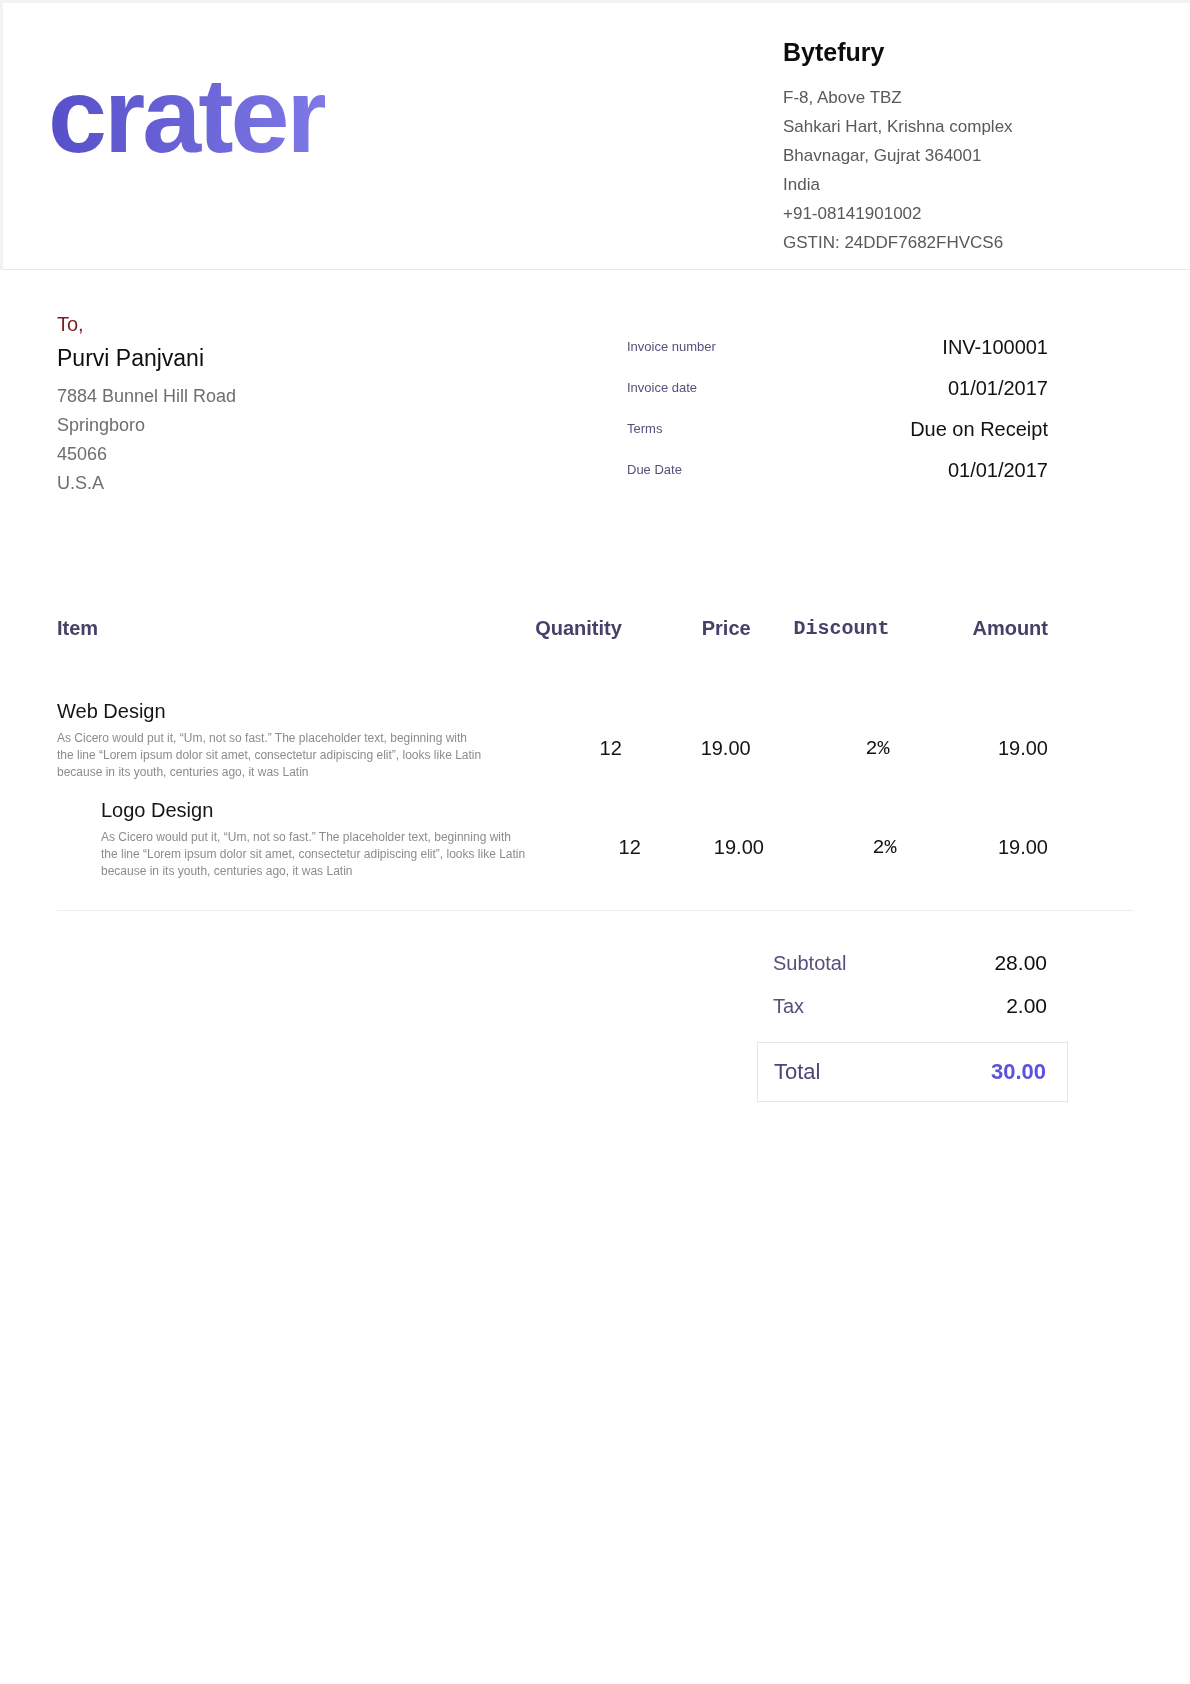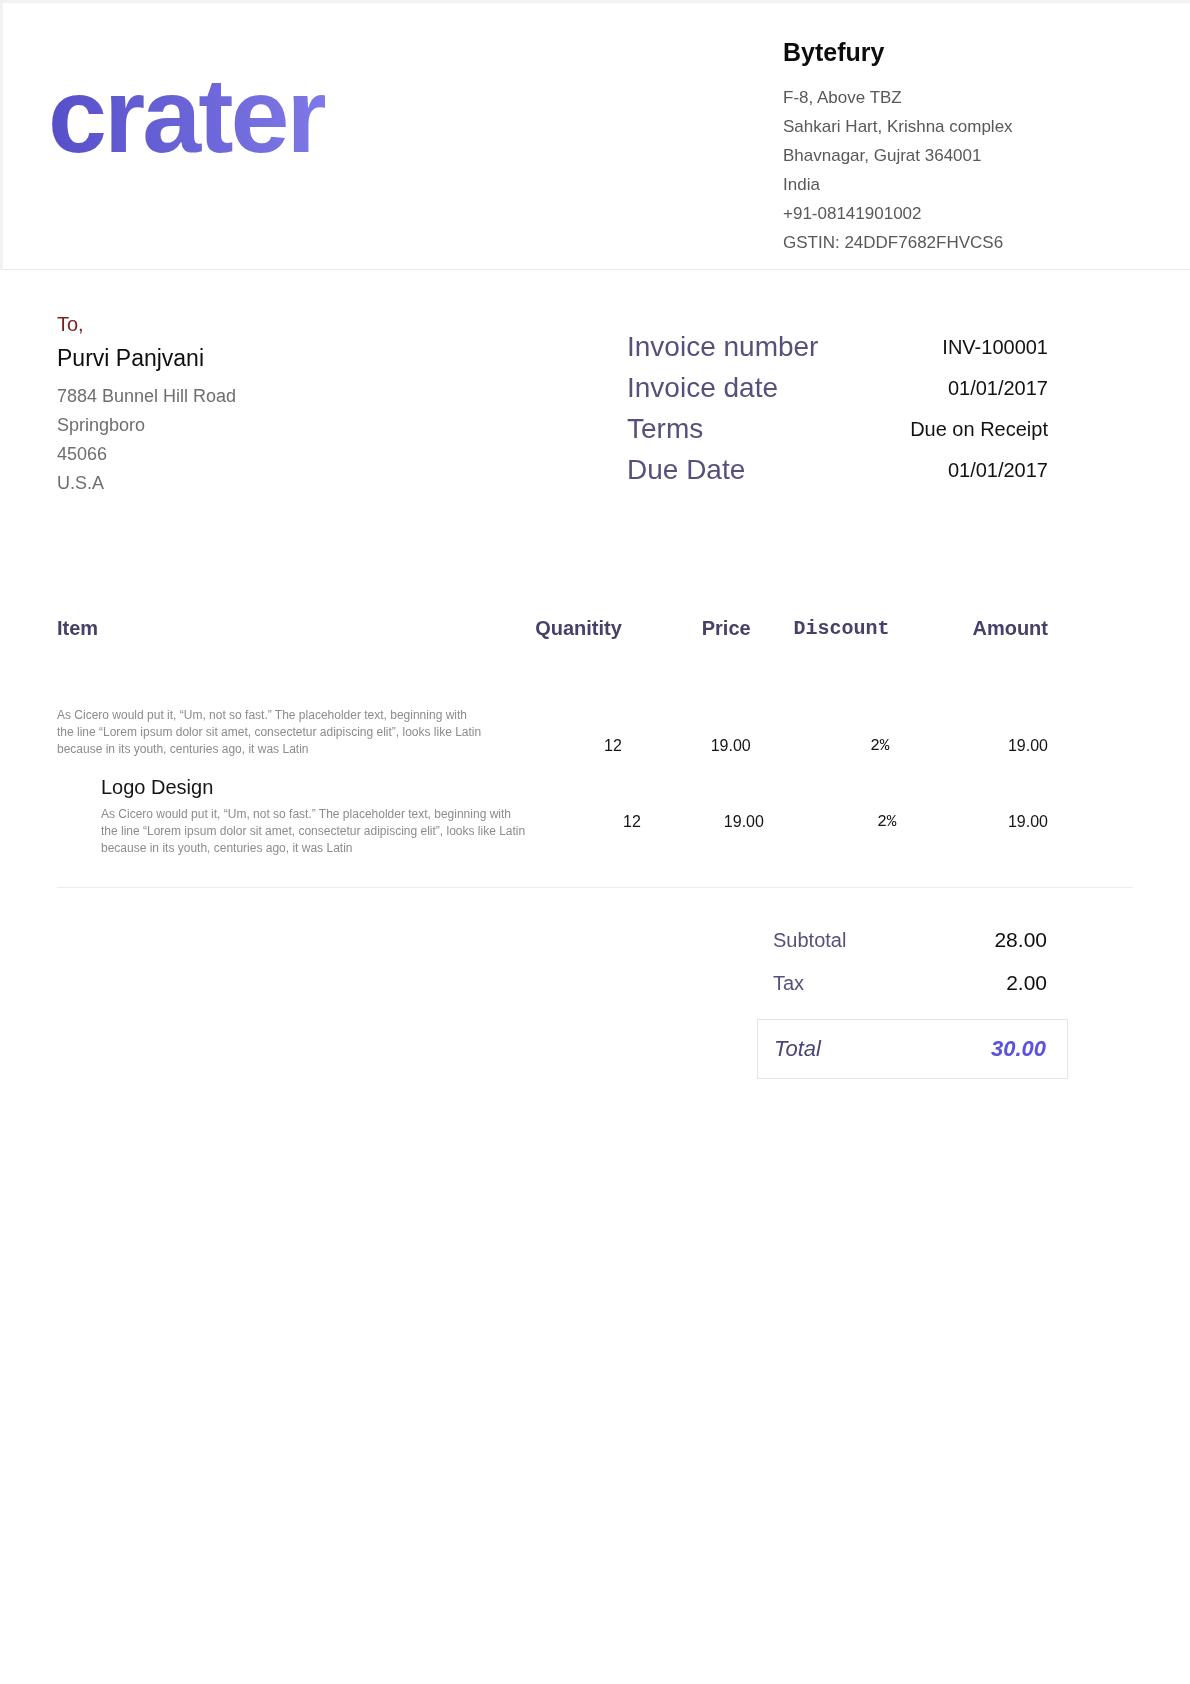--- a/index.html
+++ b/index.html
@@ -43,21 +43,21 @@
   .billing {
     display: flex;
     justify-content: space-between;
     padding: 43px 57px 0;
   }
   .to-label { font-size: 20px; color: #7f1d1d; }
   .to-name { font-size: 23px; color: #0f0f0f; margin-top: 9px; margin-bottom: 10px; }
   .to-line { font-size: 18px; line-height: 29px; color: #6e6e6e; }
   .meta { width: 421px; margin-right: 85px; margin-top: 22px; }
   .meta-row { display: flex; justify-content: space-between; margin-bottom: 17px; }
-  .meta-label { font-size: 28px; line-height: 24px; color: var(--label_purple); }
+  .meta-label { font-size: 13px; line-height: 24px; color: var(--label_purple); }
   .meta-value { font-size: 20px; line-height: 24px; color: #121212; }
 
   
   .table { margin: 118px 57px 0; }
   .t-head { display: flex; padding-right: 85px; margin-top: 16px; }
   .t-head > div { font-size: 20px; font-weight: bold; color: var(--table_header_purple); }
   .col-item { width: 44%; text-align: left; }
   .col-qty { width: 13%; text-align: right; }
   .col-price { width: 13%; text-align: right; }
   .col-disc { width: 14%; text-align: right; font-family: Liberation Mono, monospace; }
@@ -65,21 +65,21 @@
   .item-row { display: flex; padding-right: 85px; margin-top: 60px; }
   .item-row.second { margin-top: 18px; margin-left: 44px; }
   .item-name { font-size: 20px; color: #151515; }
   .item-desc {
     margin-top: 7px;
     width: 425px;
     font-size: 12px;
     line-height: 17px;
     color: var(--light_text);
   }
-  .item-row .val { font-size: 16px; color: #151515; padding-top: 37px; }
+  .item-row .val { font-size: 20px; color: #151515; padding-top: 37px; }
   .divider { height: 1px; background: var(--divider); margin-top: 30px; }
 
   
   .totals { margin: 40px 57px 0; display: flex; flex-direction: column; align-items: flex-end; }
   .sum-row {
     width: 311px;
     margin-right: 65px;
     display: flex;
     justify-content: space-between;
     align-items: flex-end;
@@ -91,21 +91,20 @@
   .total-box {
     width: 311px;
     margin-right: 65px;
     margin-top: 5px;
     height: 60px;
     border: 1px solid var(--box_border);
     display: flex;
     justify-content: space-between;
     align-items: center;
     padding: 0 21px 0 16px;
-    font-style: italic;
   }
   .total-label { font-size: 22px; color: #4a4677; }
   .total-value { font-size: 22px; font-weight: bold; color: var(--total_accent); }
 </style>
 </head>
 <body>
 
 <div class="edge-top"></div>
 <div class="edge-left"></div>
 
@@ -155,20 +154,21 @@
   <div class="t-head">
     <div class="col-item">Item</div>
     <div class="col-qty">Quanitity</div>
     <div class="col-price">Price</div>
     <div class="col-disc">Discount</div>
     <div class="col-amt">Amount</div>
   </div>
 
   <div class="item-row">
     <div class="col-item">
+      <div class="item-name">Web Design</div>
       <div class="item-desc">As Cicero would put it, “Um, not so fast.” The placeholder text, beginning with the line “Lorem ipsum dolor sit amet, consectetur adipiscing elit”, looks like Latin because in its youth, centuries ago, it was Latin</div>
     </div>
     <div class="col-qty val">12</div>
     <div class="col-price val">19.00</div>
     <div class="col-disc val">2%</div>
     <div class="col-amt val">19.00</div>
   </div>
 
   <div class="item-row second">
     <div class="col-item">

